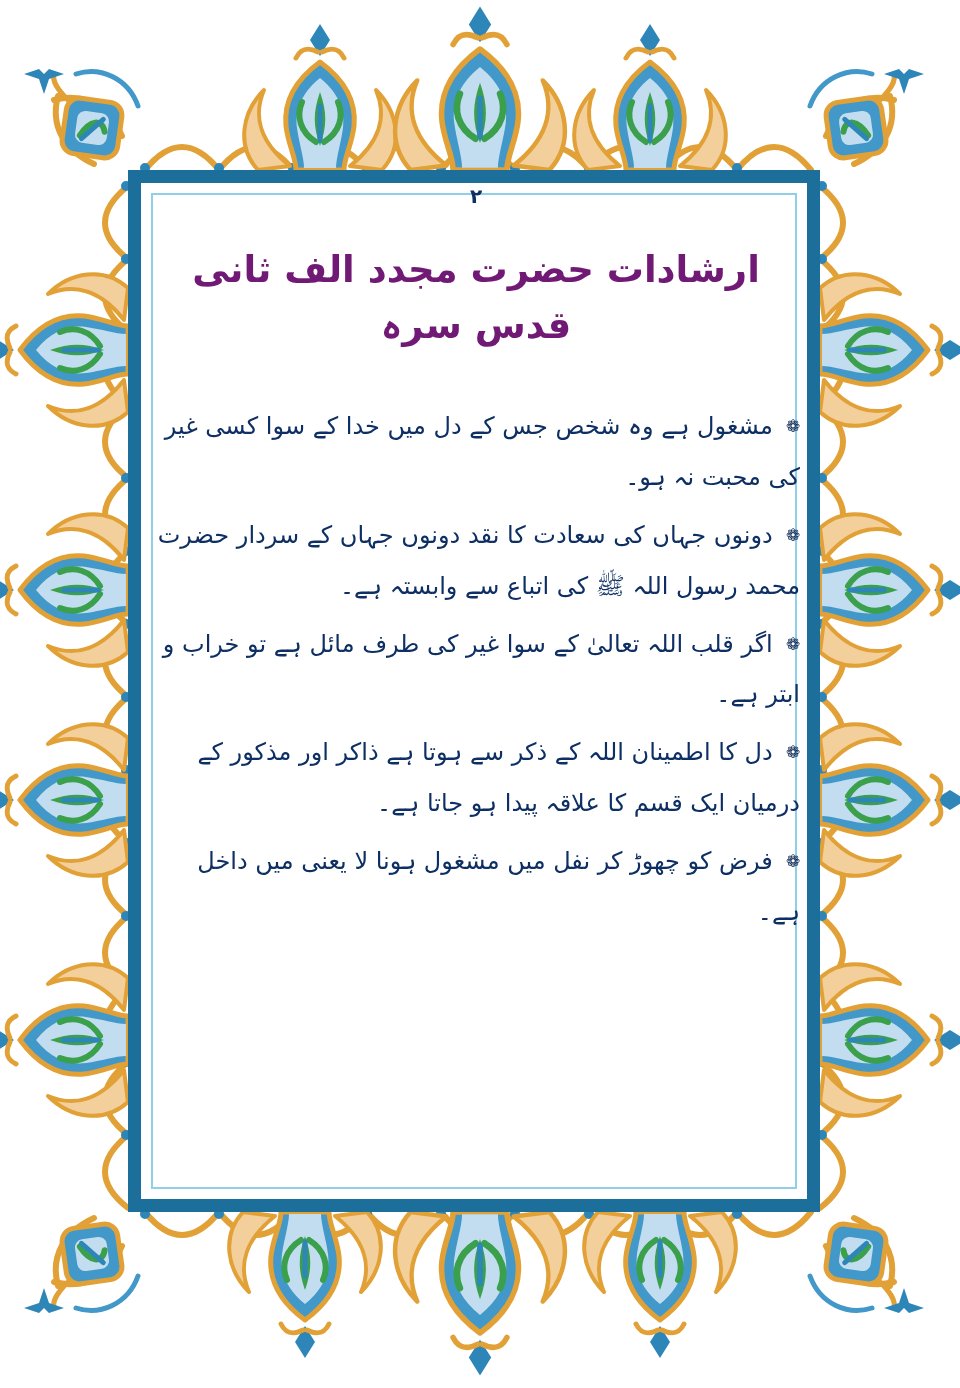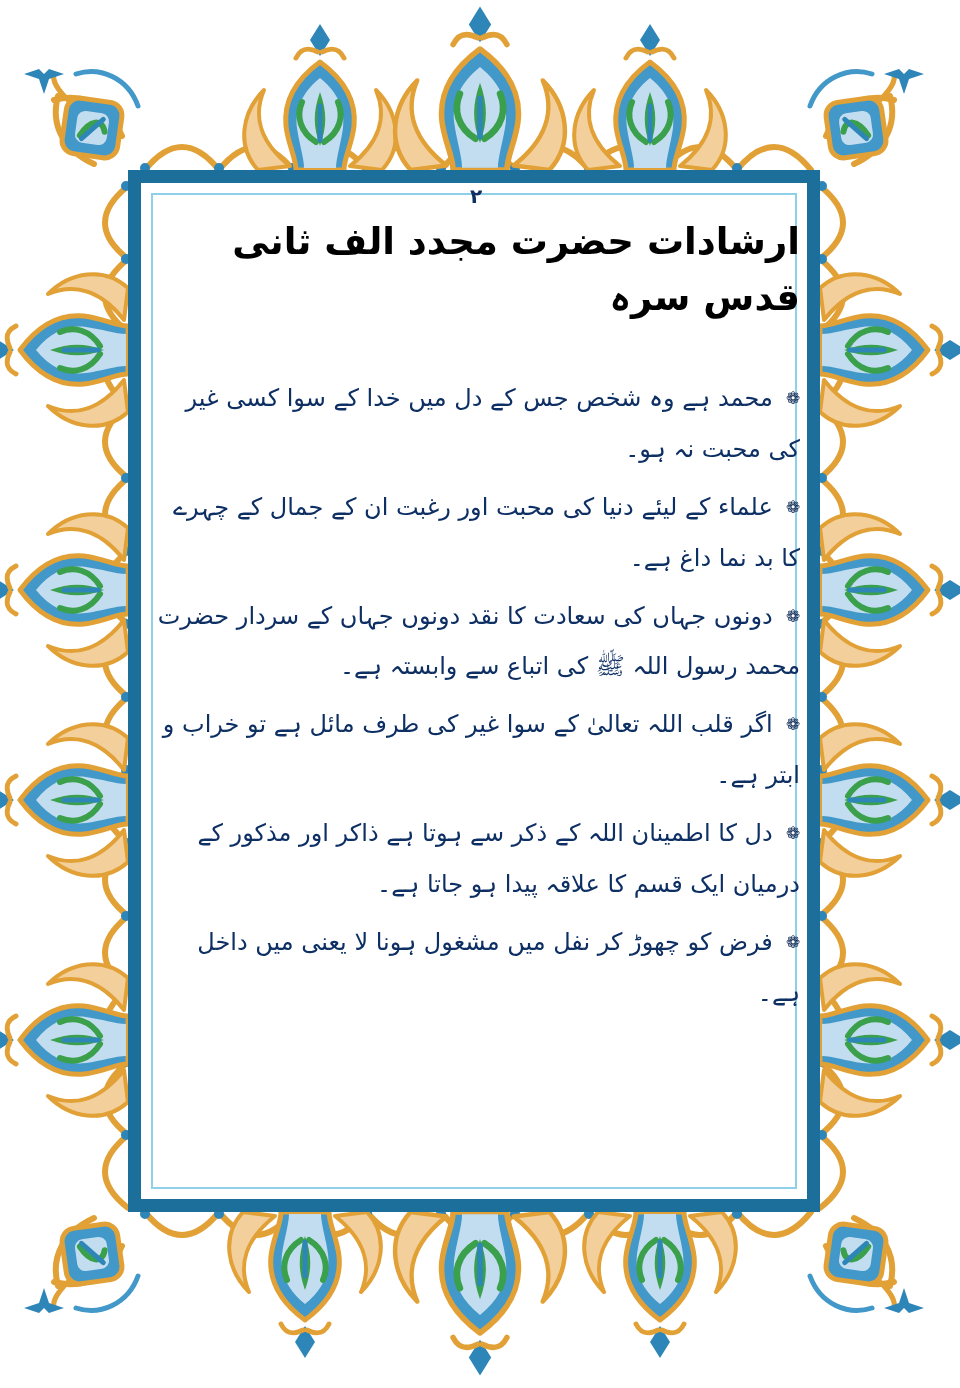--- a/index.html
+++ b/index.html
@@ -11,22 +11,22 @@
   .border-svg{position:absolute;left:0;top:0;width:960px;height:1388px;display:block;}
   .content{
     position:absolute;left:152px;top:182px;width:648px;height:1010px;
     direction:rtl;color:#0d2f63;
   }
   .pageno{
     text-align:center;font-size:20px;font-weight:bold;color:#0d2f63;
     height:28px;line-height:28px;margin:0;
   }
   .title{
-    margin:4px 0 0 0;font-size:37px;font-weight:bold;
-    color:#000000;letter-spacing:1px;line-height:1.5;
+    margin:32px 0 0 0;text-align:center;font-size:37px;font-weight:bold;
+    color:#701a75;letter-spacing:1px;line-height:1.5;
   }
   ul.sayings{
     list-style:none;margin:48px 0 0 0;padding:0;
     font-size:24px;line-height:2.12;text-align:right;font-weight:500;
   }
   ul.sayings li{margin:0 0 7px 0;}
   .bullet{
     display:inline-block;font-size:17px;color:#0a2450;margin-left:13px;
     transform:translateY(-2px);
   }
@@ -102,22 +102,21 @@
     <use href="#cornerF" transform="translate(820,1212) scale(-1,-1)"></use>
 
     <rect x="134.5" y="176.5" width="679" height="1029" fill="none" stroke="#1d6f9b" stroke-width="13"></rect>
     <rect x="152" y="194" width="644" height="994" fill="none" stroke="#8fd0e8" stroke-width="2"></rect>
   </svg>
 
   <div class="content">
     <p class="pageno">۲</p>
     <h1 class="title">ارشادات حضرت مجدد الف ثانی قدس سرہ</h1>
     <ul class="sayings">
-      <li><span class="bullet">❁</span><span>محمد ہے وہ شخص جس کے دل میں خدا کے سوا کسی غیر کی محبت نہ ہو۔</span></li>
-      <li><span class="bullet">❁</span><span>علماء کے لیئے دنیا کی محبت اور رغبت ان کے جمال کے چہرے کا بد نما داغ ہے۔</span></li>
+      <li><span class="bullet">❁</span><span>مشغول ہے وہ شخص جس کے دل میں خدا کے سوا کسی غیر کی محبت نہ ہو۔</span></li>
       <li><span class="bullet">❁</span><span>دونوں جہاں کی سعادت کا نقد دونوں جہاں کے سردار حضرت محمد رسول اللہ ﷺ کی اتباع سے وابستہ ہے۔</span></li>
       <li><span class="bullet">❁</span><span>اگر قلب اللہ تعالیٰ کے سوا غیر کی طرف مائل ہے تو خراب و ابتر ہے۔</span></li>
       <li><span class="bullet">❁</span><span>دل کا اطمینان اللہ کے ذکر سے ہوتا ہے ذاکر اور مذکور کے درمیان ایک قسم کا علاقہ پیدا ہو جاتا ہے۔</span></li>
       <li><span class="bullet">❁</span><span>فرض کو چھوڑ کر نفل میں مشغول ہونا لا یعنی میں داخل ہے۔</span></li>
 
     </ul>
   </div>
 </div>
 
 </body></html>

